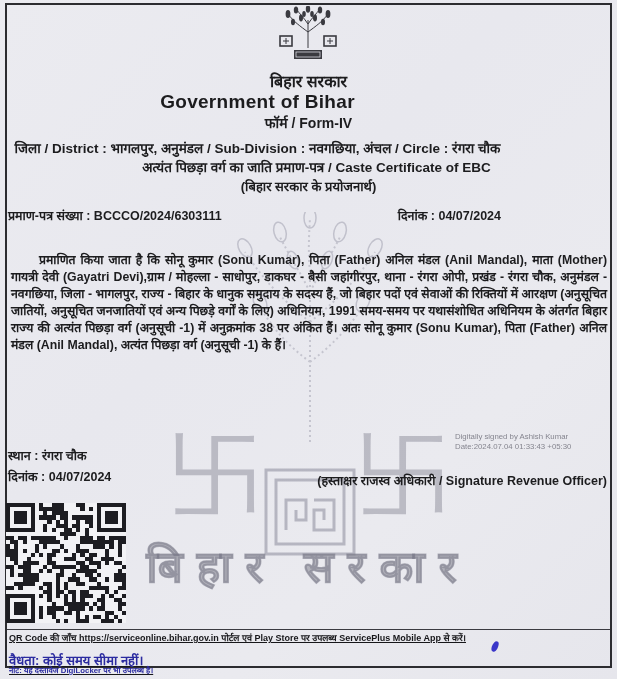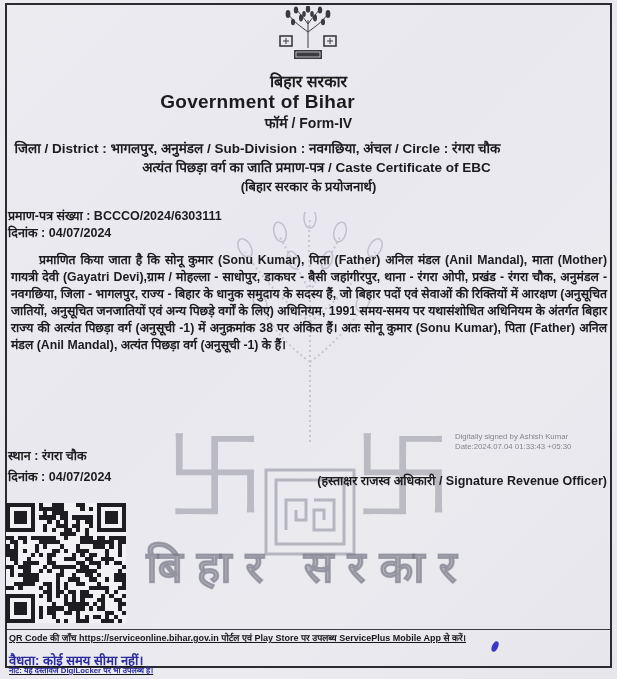--- a/index.html
+++ b/index.html
@@ -24,21 +24,21 @@
     position:absolute; left:268px; top:6px; width:80px; height:60px;
     text-align:center;
   }
   .govt-hi   { position:absolute; top:70px;  left:0; width:617px; text-align:center; font-size:16px; font-weight:700; }
   .govt-en   { position:absolute; top:91px;  left:0; width:515px; text-align:center; font-size:19px; font-weight:700; letter-spacing:.3px; }
   .form-line { position:absolute; top:113px; left:0; width:617px; text-align:center; font-size:14px; font-weight:700; }
   .district-line { position:absolute; top:139px; left:0; width:515px; text-align:center; font-size:13.5px; font-weight:700; }
   .cert-title    { position:absolute; top:158px; left:8px; width:617px; text-align:center; font-size:13.5px; font-weight:700; }
   .purpose-line  { position:absolute; top:177px; left:0; width:617px; text-align:center; font-size:13px;   font-weight:700; }
   
-  .meta-row { position:absolute; top:207px; left:8px; width:493px; display:flex; justify-content:space-between; font-size:12.5px; font-weight:700;flex-direction:column; }
+  .meta-row { position:absolute; top:207px; left:8px; width:493px; display:flex; justify-content:space-between; font-size:12.5px; font-weight:700; }
   
   .para {
     position:absolute; left:11px; width:596px;
     font-size:12.3px; font-weight:600; line-height:17px;
     text-align:justify; text-indent:28px; z-index:2;
   }
   .para1 { top:252px; }
   .para2 { top:368px; }
   
   .digital-sig {

